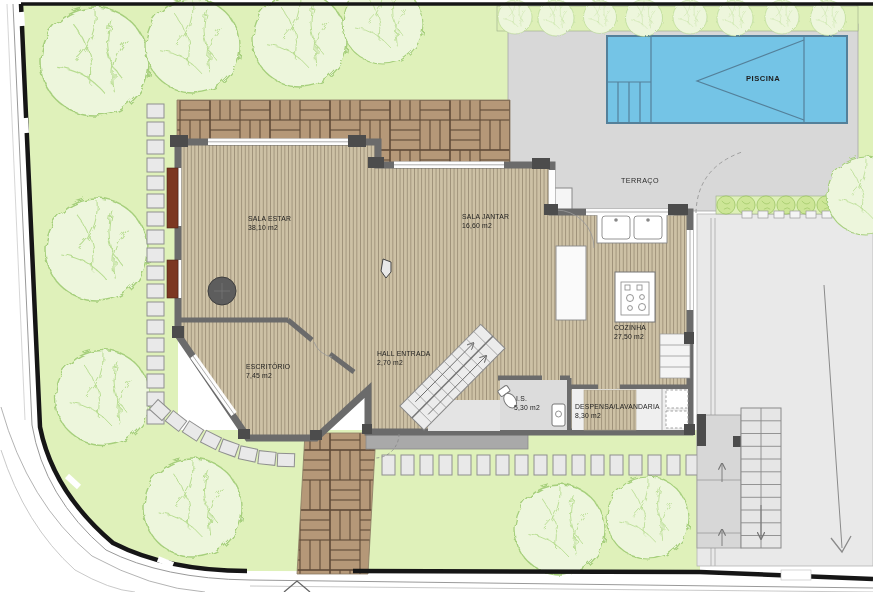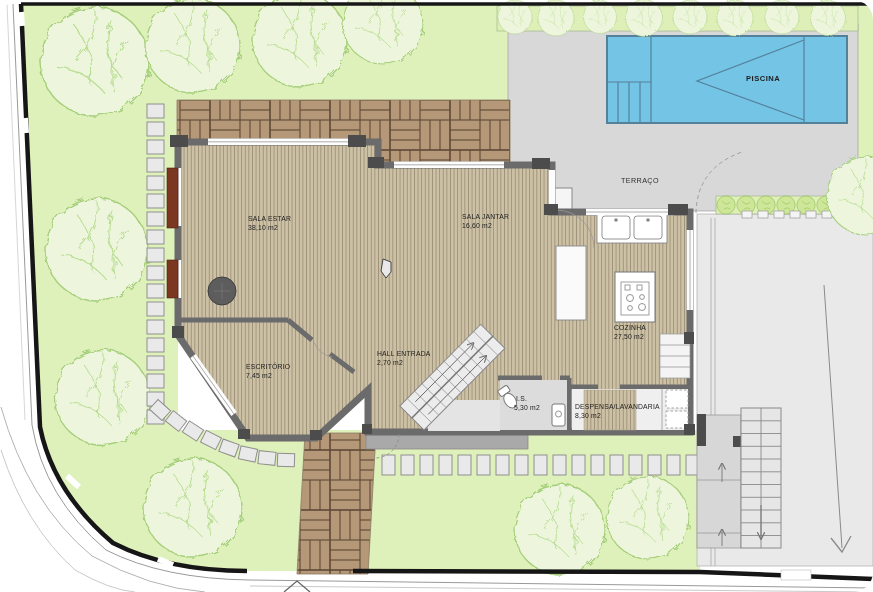--- a/index.html
+++ b/index.html
@@ -1,17 +1,17 @@
 <!DOCTYPE html>
 <html><head>
 <meta charset="utf-8">
 <style>
   html,body{margin:0;padding:0;background:#ffffff;}
   .stage{position:relative;width:873px;height:592px;background:#fff;overflow:hidden;
-         font-family:"Liberation Sans", sans-serif;border-radius:20px;}
+         font-family:"Liberation Sans", sans-serif;}
   svg{display:block;}
   .st{fill:#e9e9e9;stroke:#8f8f8f;stroke-width:1;}
   .lbl{font-family:"Liberation Sans", sans-serif;font-size:6.8px;fill:#1d1d1d;letter-spacing:.2px;}
   .lbl-big{font-family:"Liberation Sans", sans-serif;font-size:7.6px;font-weight:bold;fill:#1d1d1d;letter-spacing:.5px;}
   .lbl-mid{font-family:"Liberation Sans", sans-serif;font-size:7.2px;fill:#2a2a2a;letter-spacing:.4px;}
   .wallline{stroke:#6b6b6b;stroke-width:5;fill:none;}
   .thin{stroke:#999;stroke-width:.8;fill:none;}
 </style>
 </head>
 <body>

